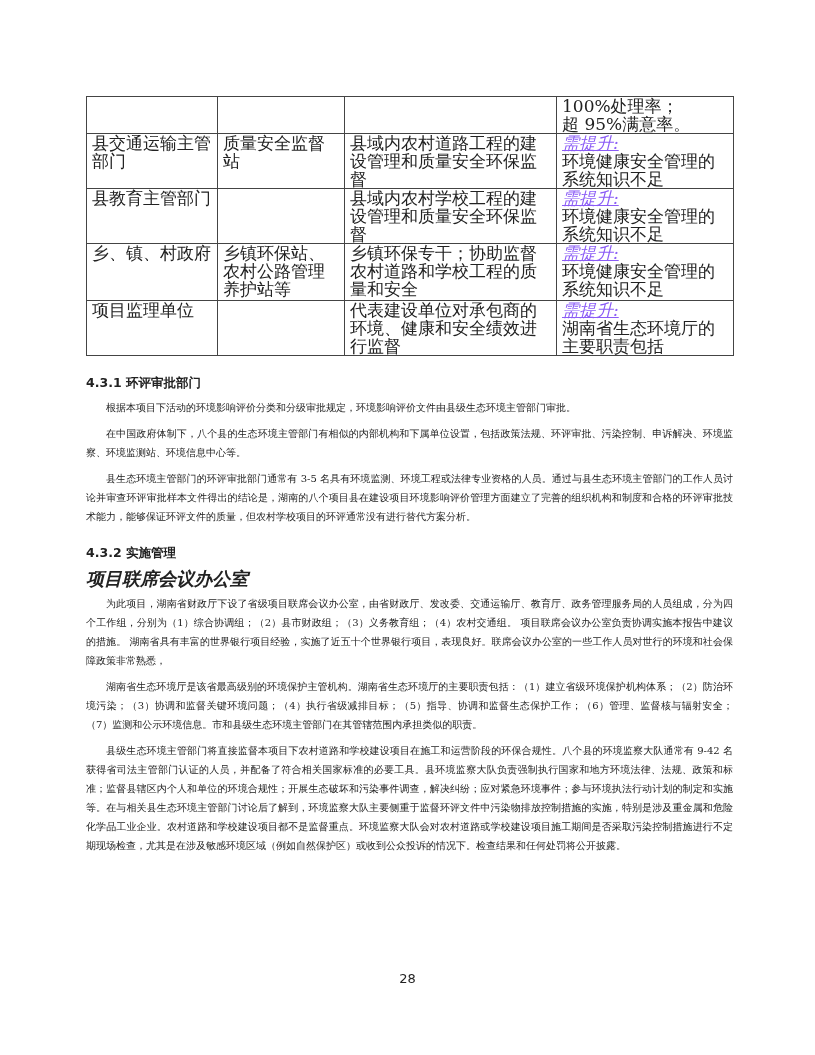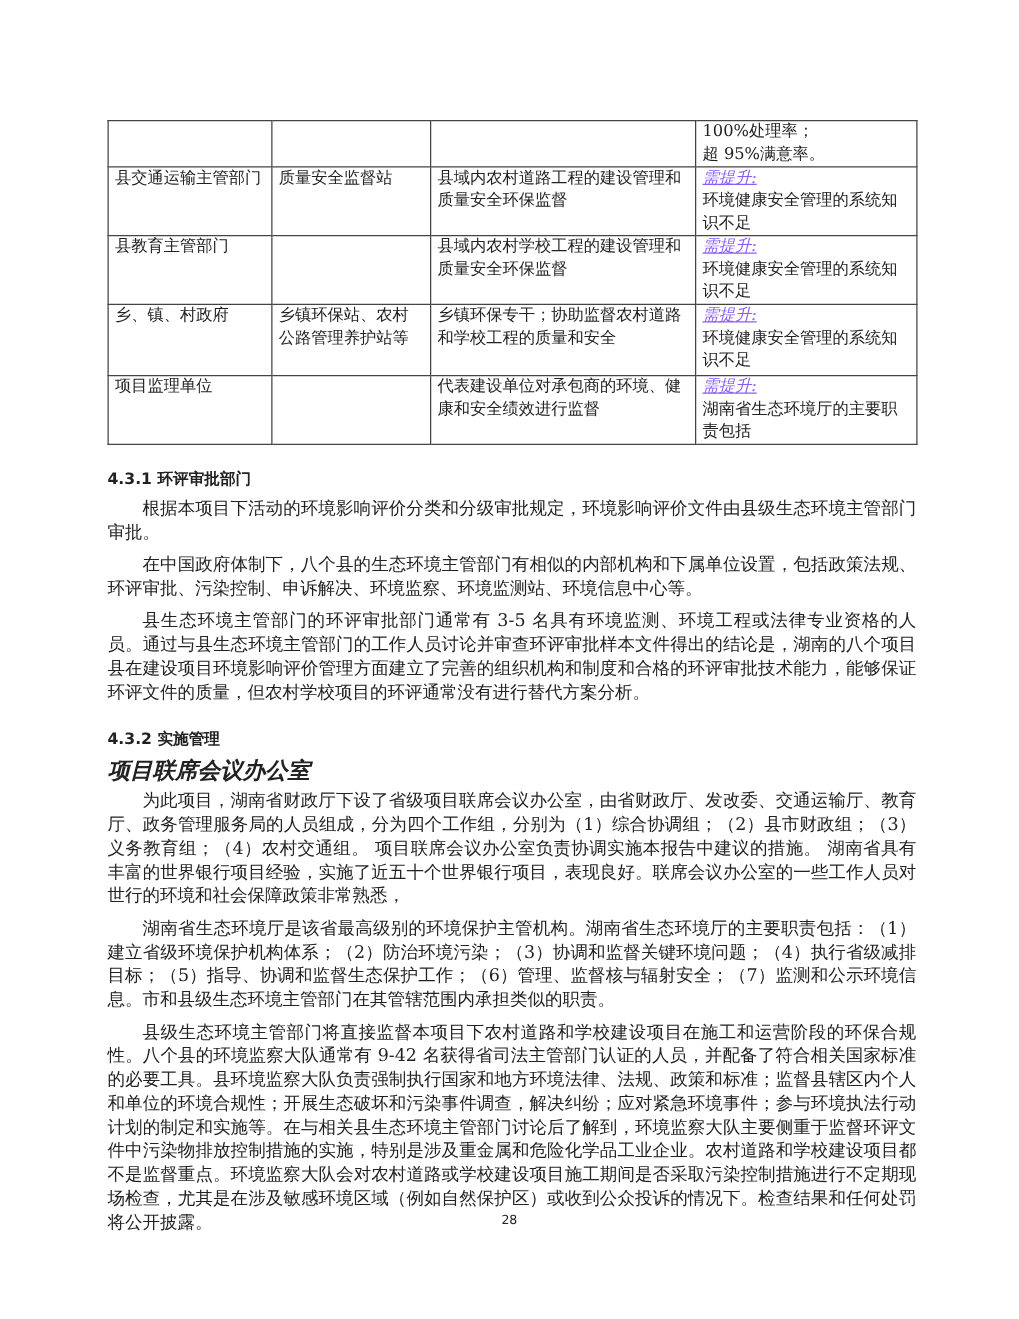--- a/index.html
+++ b/index.html
@@ -1,30 +1,30 @@
 <!DOCTYPE html>
 <html><head>
 <meta charset="utf-8">
 <style>
   html, body { margin:0; padding:0; background:#ffffff; }
   body { width:815px; height:1055px; position:relative; overflow:hidden;
          font-family:"DejaVu Serif","Liberation Serif",serif; color:#222; }
   .page { position:absolute; left:86px; top:96px; width:647px; }
-  table.doc-table { border-collapse:collapse; width:647px; table-layout:fixed; font-size:13px; line-height:18px; }
+  table.doc-table { border-collapse:collapse; width:647px; table-layout:fixed; font-size:17px; line-height:18px; }
   table.doc-table td { border:1px solid #444; vertical-align:top; padding:0 5px; }
   table.doc-table col.c1 { width:131px; }
   table.doc-table col.c2 { width:127px; }
   table.doc-table col.c3 { width:212px; }
   table.doc-table col.c4 { width:177px; }
   .need { font-style:italic; text-decoration:underline; color:#8b5cf6; display:block; }
   .line { display:block; }
   h3.sec { font-size:12.5px; font-weight:bold; margin:18px 0 6px 0; line-height:18px; font-family:"DejaVu Sans","Liberation Sans",sans-serif; }
   h4.sub { font-size:18px; font-weight:bold; font-style:italic; margin:8px 0 6px 0; line-height:18px; font-family:"DejaVu Sans","Liberation Sans",sans-serif; }
-  p.para { font-size:14px; line-height:19px; margin:0 0 7px 0; text-indent:2em; text-align:justify; }
-  .page-num { position:absolute; left:0; width:815px; top:971px; text-align:center; font-size:10px;
+  p.para { font-size:10px; line-height:19px; margin:0 0 7px 0; text-indent:2em; text-align:justify; }
+  .page-num { position:absolute; left:0; width:815px; top:971px; text-align:center; font-size:13px;
               font-family:"DejaVu Sans","Liberation Sans",sans-serif; color:#222; }
 </style>
 </head>
 <body>
 
 <div class="page">
   <table class="doc-table">
     <colgroup>
         <col class="c1">
         <col class="c2">

